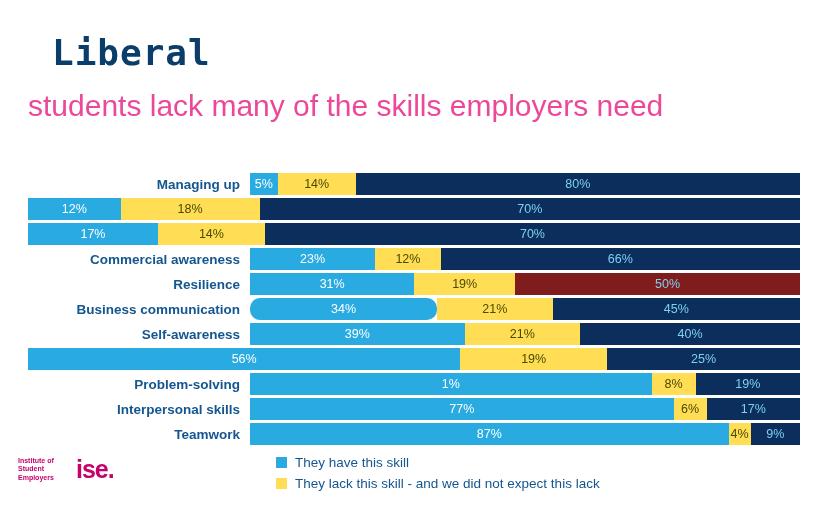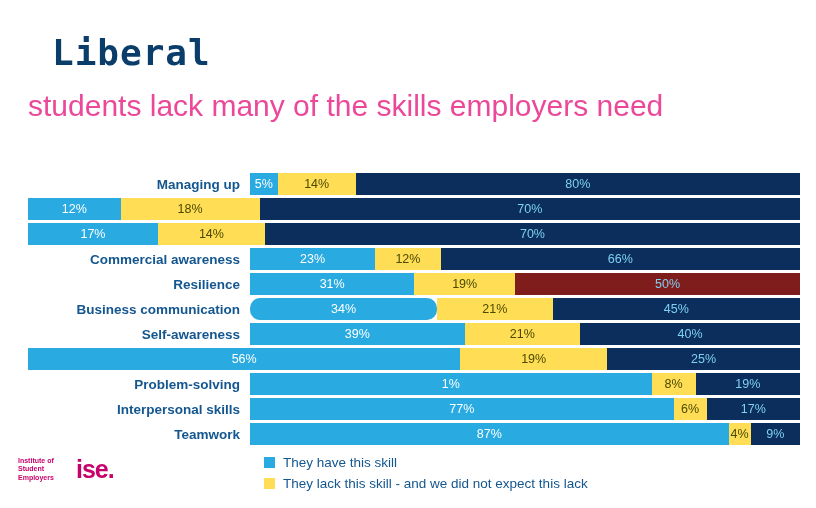--- a/index.html
+++ b/index.html
@@ -81,21 +81,21 @@
   .seg-lack-unexpected {
     background: #ffdd55;
     color: #4a4a00;
   }
   .seg-lack-expected {
     background: #0b2e5c;
     color: #7fd0f2;
   }
   .legend {
     position: absolute;
-    left: 264px;
+    left: 276px;
     top: 455px;
     font-size: 13.5px;
     color: #14568f;
   }
   .legend-item {
     display: flex;
     align-items: center;
     margin-bottom: 6px;
   }
   .legend-swatch {

